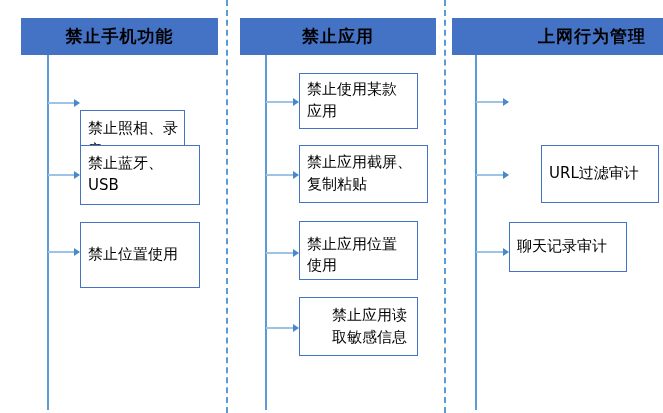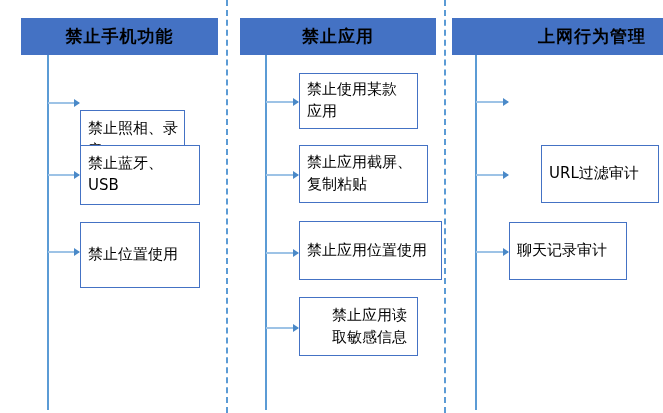--- a/index.html
+++ b/index.html
@@ -123,21 +123,21 @@
   <div class="connector" style="left:266px;top:327px;width:32px;">
     <span class="arrow"></span>
   </div>
 
   <div class="node-box" style="left:299px;top:73px;width:119px;height:56px;">
     <span>禁止使用某款应用</span>
   </div>
   <div class="node-box" style="left:299px;top:145px;width:129px;height:58px;">
     <span>禁止应用截屏、复制粘贴</span>
   </div>
-  <div class="node-box" style="left:299px;top:221px;width:143px;height:59px;">
+  <div class="node-box" style="left:299px;top:221px;width:119px;height:59px;align-items:flex-end;">
     <span>禁止应用位置使用</span>
   </div>
   <div class="node-box" style="left:299px;top:297px;width:119px;height:59px;padding-left:32px;">
     <span>禁止应用读取敏感信息</span>
   </div>
 
   <div class="col-header" style="left:452px;top:18px;width:186px;padding-left:47px;">
     <span>上网行为管理</span>
   </div>
 
@@ -149,17 +149,17 @@
   <div class="connector" style="left:476px;top:174px;width:32px;">
     <span class="arrow"></span>
   </div>
   <div class="connector" style="left:476px;top:251px;width:32px;">
     <span class="arrow"></span>
   </div>
 
   <div class="node-box" style="left:509px;top:145px;width:118px;height:58px;margin-left:32px;">
     <span>URL过滤审计</span>
   </div>
-  <div class="node-box" style="left:509px;top:222px;width:118px;height:58px;">
+  <div class="node-box" style="left:509px;top:222px;width:118px;height:50px;">
     <span>聊天记录审计</span>
   </div>
 
 </div>
 
 </body></html>

